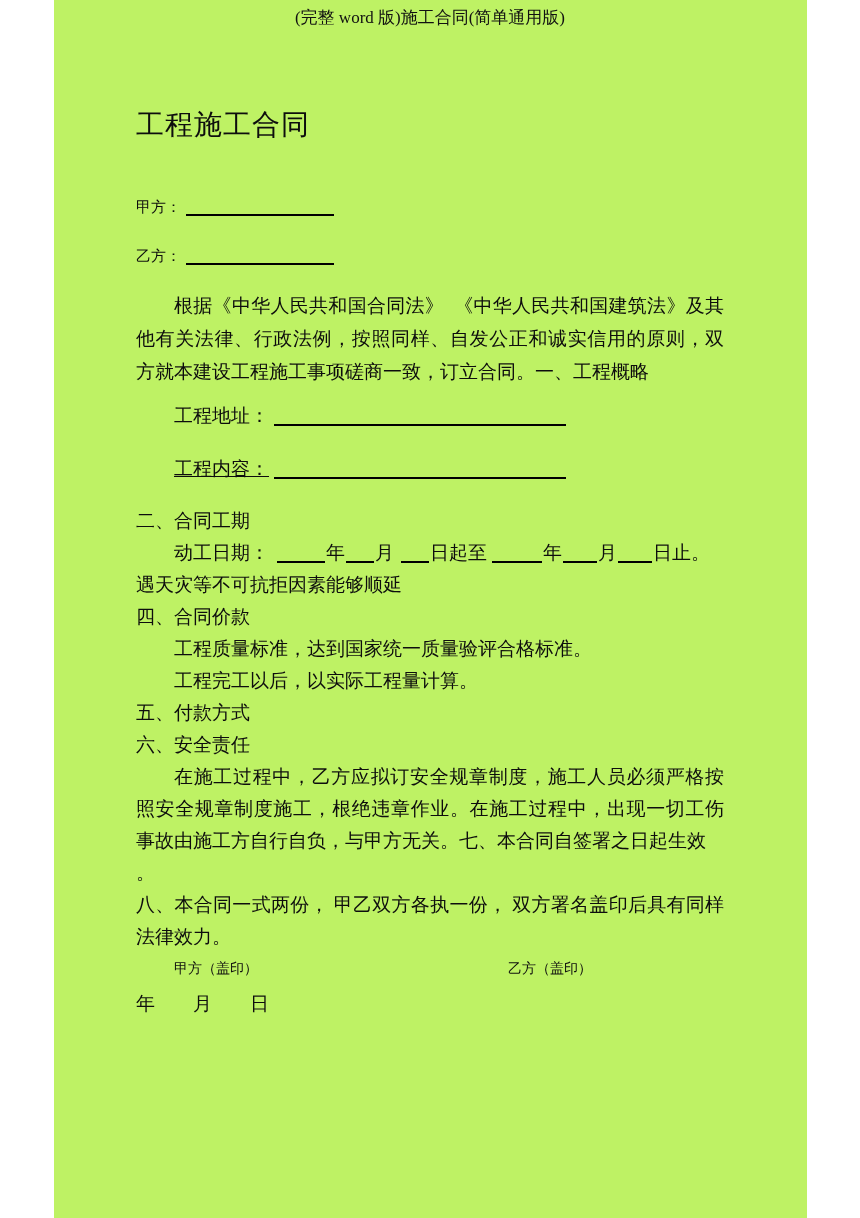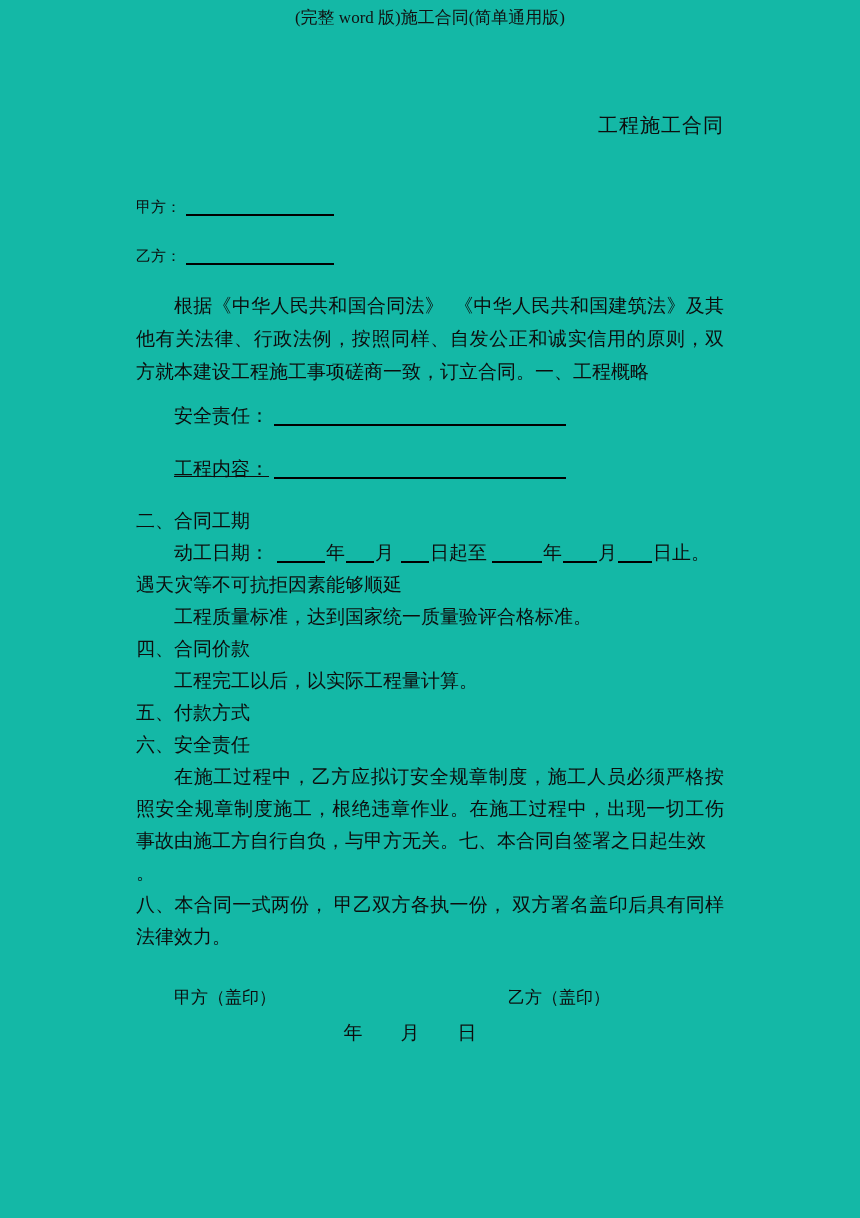--- a/index.html
+++ b/index.html
@@ -1,50 +1,50 @@
 <!DOCTYPE html>
 <html lang="zh"><head>
 <meta charset="utf-8">
 <style>
   html,body{margin:0;padding:0;background:#ffffff;}
   .page{
     position:relative;
-    width:860px;height:1218px;
+    width:753px;height:1218px;
     margin:0 auto;
-    background:#14b8a6;
+    background:#bef264;
     color:#0d0d0d;
     font-family:"Liberation Serif","DejaVu Serif",serif;
     overflow:hidden;
   }
   .content{ width:588px; margin:0 auto; padding-left:0; }
   .hdr{
     margin-top:6px;
     text-align:center;
     font-size:17px;
     line-height:24px;
     color:#111;
   }
   .title{
     margin:74px 0 0 0;
-    text-align:right;
-    font-size:20px;
+    text-align:left;
+    font-size:28px;
     font-weight:normal;
     line-height:42px;
     letter-spacing:1px;
   }
   .party{ margin-top:44px; font-size:15px; line-height:34px; white-space:nowrap; }
   .intro{ margin:16px 0 0 0; font-size:19px; line-height:33px; text-indent:38px; text-align:justify; }
   .addr{ margin-top:11px; font-size:19px; line-height:34px; text-indent:38px; white-space:nowrap; }
   .ln{ margin:0; font-size:19px; line-height:32px; }
   .ind{ text-indent:38px; }
   .nowrap{ white-space:nowrap; }
   .para{ margin:0; font-size:19px; line-height:32px; text-align:justify; }
-  .sig{ position:relative; margin-top:29px; font-size:17px; line-height:32px; }
+  .sig{ position:relative; font-size:14px; line-height:32px; }
   .sig .b{ position:absolute; left:372px; top:0; }
-  .dateline{ margin-top:3px; font-size:19px; line-height:32px; text-align:center; padding-right:40px; }
+  .dateline{ margin-top:3px; font-size:19px; line-height:32px; text-align:left; padding-right:40px; }
   .bl{
     display:inline-block;
     border-bottom:2px solid #000;
     height:14px;
     vertical-align:-4px;
     margin:0 1px;
   }
   .bl.party-w{ width:148px; margin-left:5px; }
   .bl.addr-w{ width:292px; margin-left:5px; }
   .bl.y1{ width:48px; margin-left:8px; }
@@ -64,32 +64,32 @@
   <div class="hdr">(完整 word 版)施工合同(简单通用版)</div>
 
   <div class="content">
     <h1 class="title">工程施工合同</h1>
 
     <p class="party"><span>甲方：</span><span class="bl party-w"></span></p>
     <p class="party" style="margin-top:0;"><span>乙方：</span><span class="bl party-w"></span></p>
 
     <p class="intro">根据《中华人民共和国合同法》&nbsp; 《中华人民共和国建筑法》及其他有关法律、行政法例，按照同样、自发公正和诚实信用的原则，双方就本建设工程施工事项磋商一致，订立合同。一、工程概略</p>
 
-    <p class="addr"><span>安全责任：</span><span class="bl addr-w"></span></p>
+    <p class="addr"><span>工程地址：</span><span class="bl addr-w"></span></p>
     <p class="addr" style="margin-top:0;text-decoration:underline;"><span>工程内容：</span><span class="bl addr-w"></span></p>
 
     <p class="ln">二、合同工期</p>
 
     <p class="ln ind nowrap"><span>动工日期：</span><span class="bl y1"></span><span>年</span><span class="bl m1"></span><span>月</span><span class="bl d1"></span><span>日起至</span><span class="bl y2"></span><span>年</span><span class="bl m2"></span><span>月</span><span class="bl d2"></span><span>日止。</span></p>
 
     <p class="ln">遇天灾等不可抗拒因素能够顺延</p>
 
+    <p class="ln">四、合同价款</p>
+
     <p class="ln ind">工程质量标准，达到国家统一质量验评合格标准。</p>
-
-    <p class="ln">四、合同价款</p>
     <p class="ln ind">工程完工以后，以实际工程量计算。</p>
 
     <p class="ln">五、付款方式</p>
 
     <p class="ln">六、安全责任</p>
     <p class="para ind">在施工过程中，乙方应拟订安全规章制度，施工人员必须严格按照安全规章制度施工，根绝违章作业。在施工过程中，出现一切工伤事故由施工方自行自负，与甲方无关。七、本合同自签署之日起生效</p>
     <p class="para">。</p>
 
     <p class="para">八、本合同一式两份， 甲乙双方各执一份， 双方署名盖印后具有同样法律效力。</p>
 

